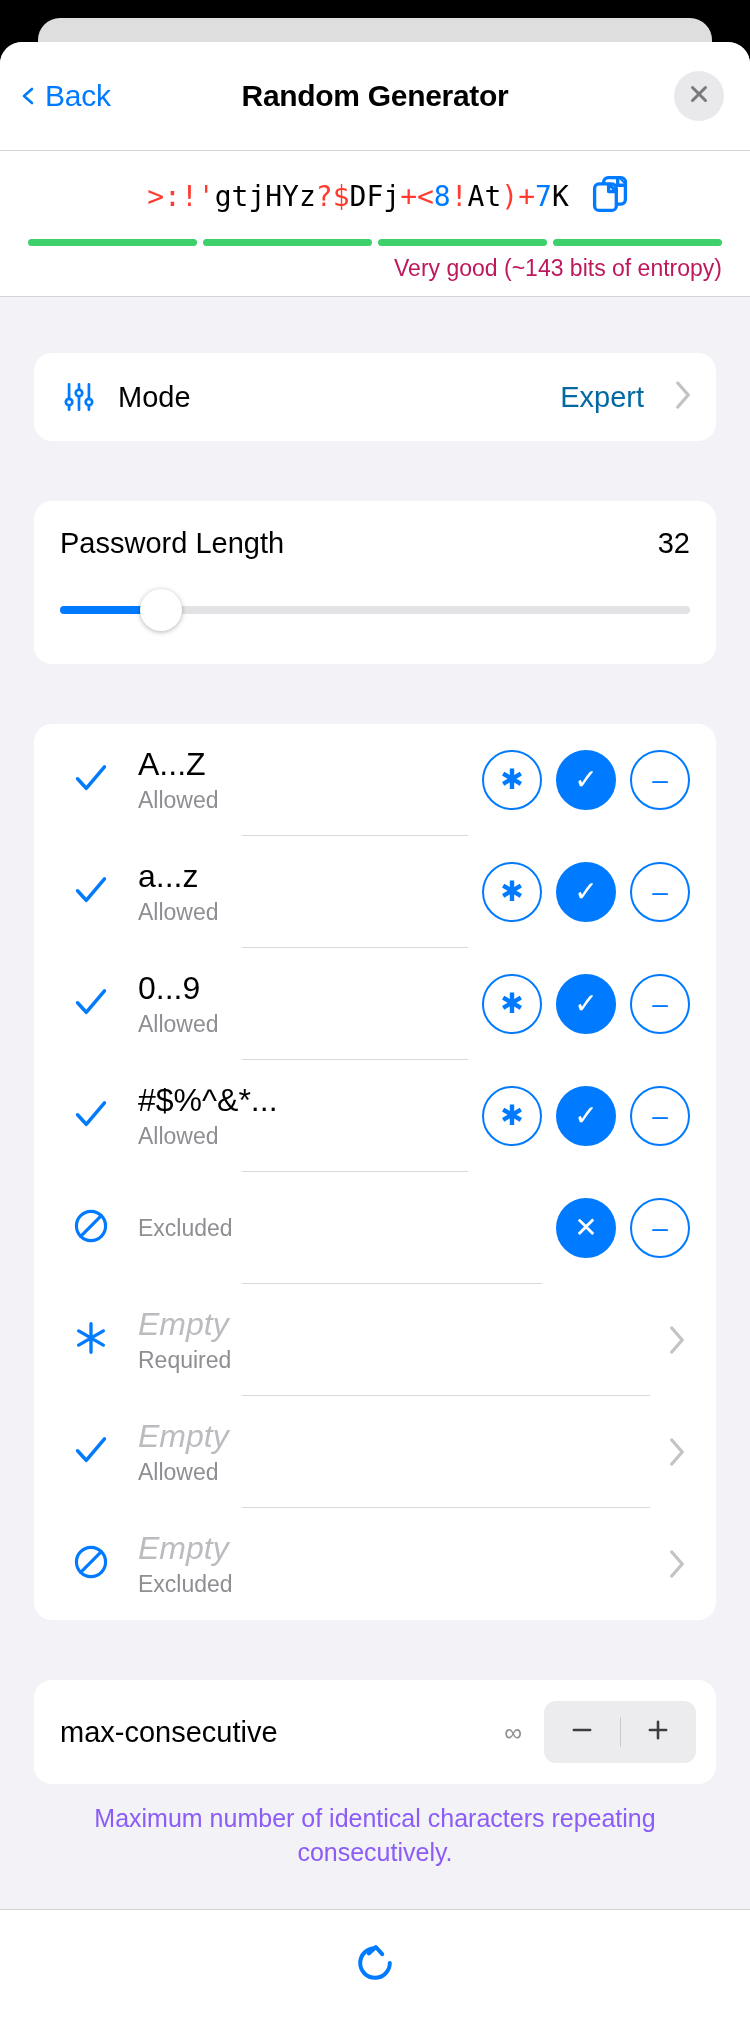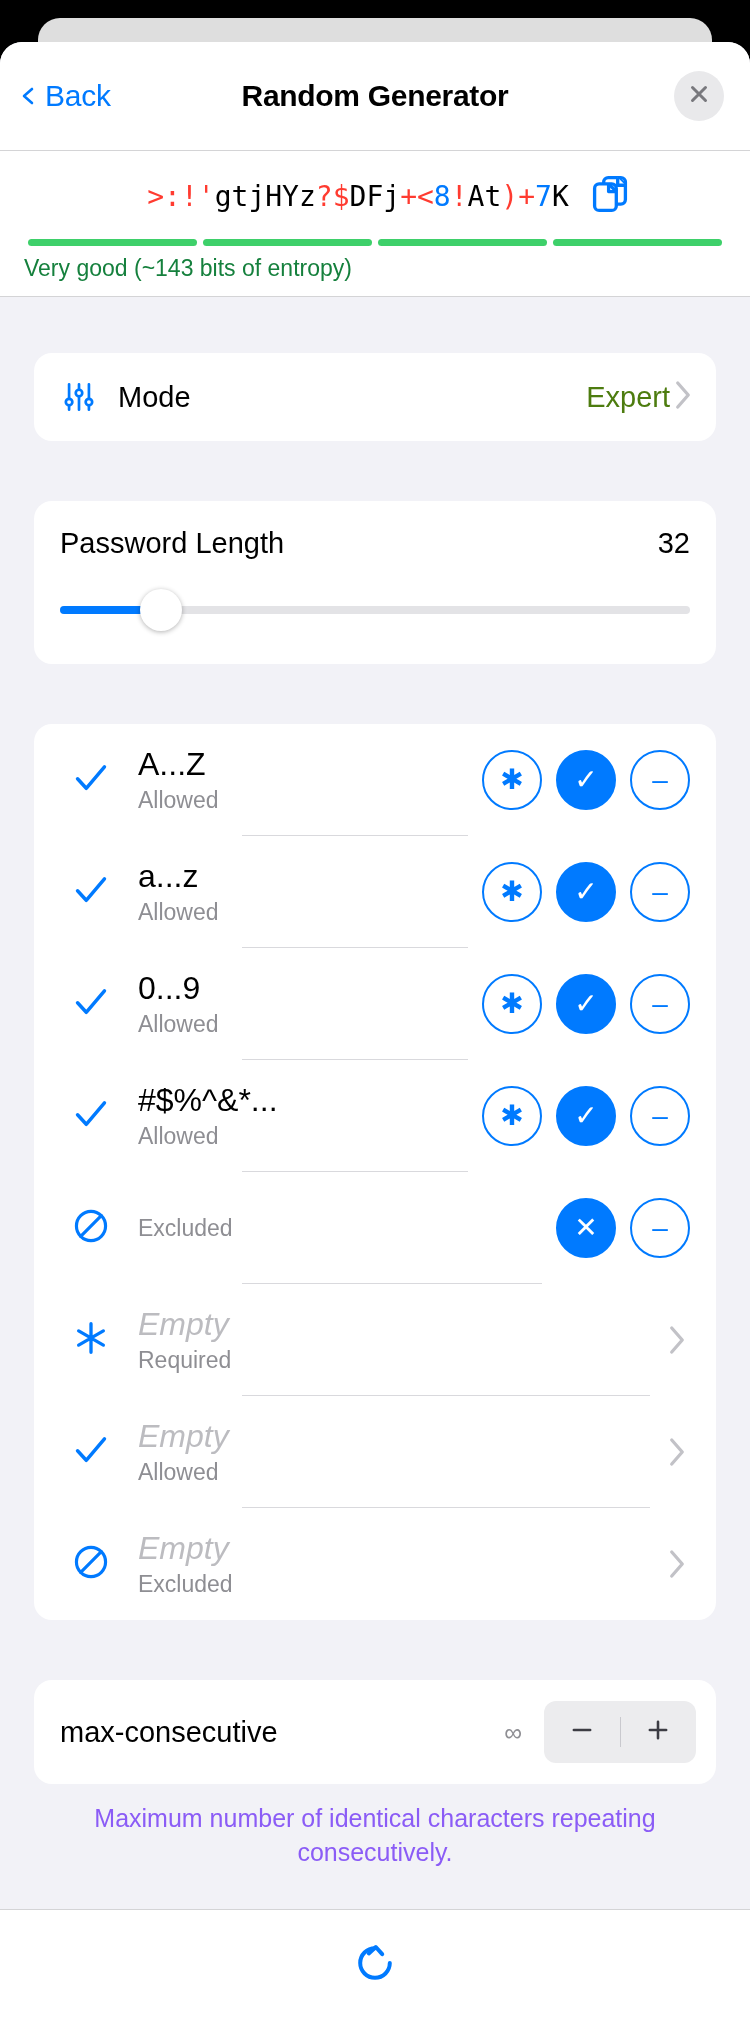--- a/index.html
+++ b/index.html
@@ -155,23 +155,23 @@
   .entropy-seg {
     flex: 1;
     height: 7px;
     border-radius: 3.5px;
     background: #e3e3e6;
   }
   .entropy-seg.on { background: #3ed06a; }
 
   .entropy-label {
     margin-top: 9px;
-    text-align: left;
+    text-align: right;
     font-size: 23px;
-    color: #15803d;
+    color: #be185d;
     padding-right: 4px;
   }
 
   
   .content {
     padding: 0 34px;
   }
 
   .group {
     background: #ffffff;
@@ -196,22 +196,22 @@
     justify-content: center;
     margin-right: 18px;
   }
   .mode-label {
     font-size: 29px;
     color: #000000;
     flex: 1;
   }
   .mode-value {
     font-size: 29px;
-    color: #4d7c0f;
-    margin-right: 4px;
+    color: #0369a1;
+    margin-right: 30px;
   }
 
   
   .slider-box {
     padding: 26px 26px 34px 26px;
   }
   .slider-head {
     display: flex;
     align-items: baseline;
     justify-content: space-between;

